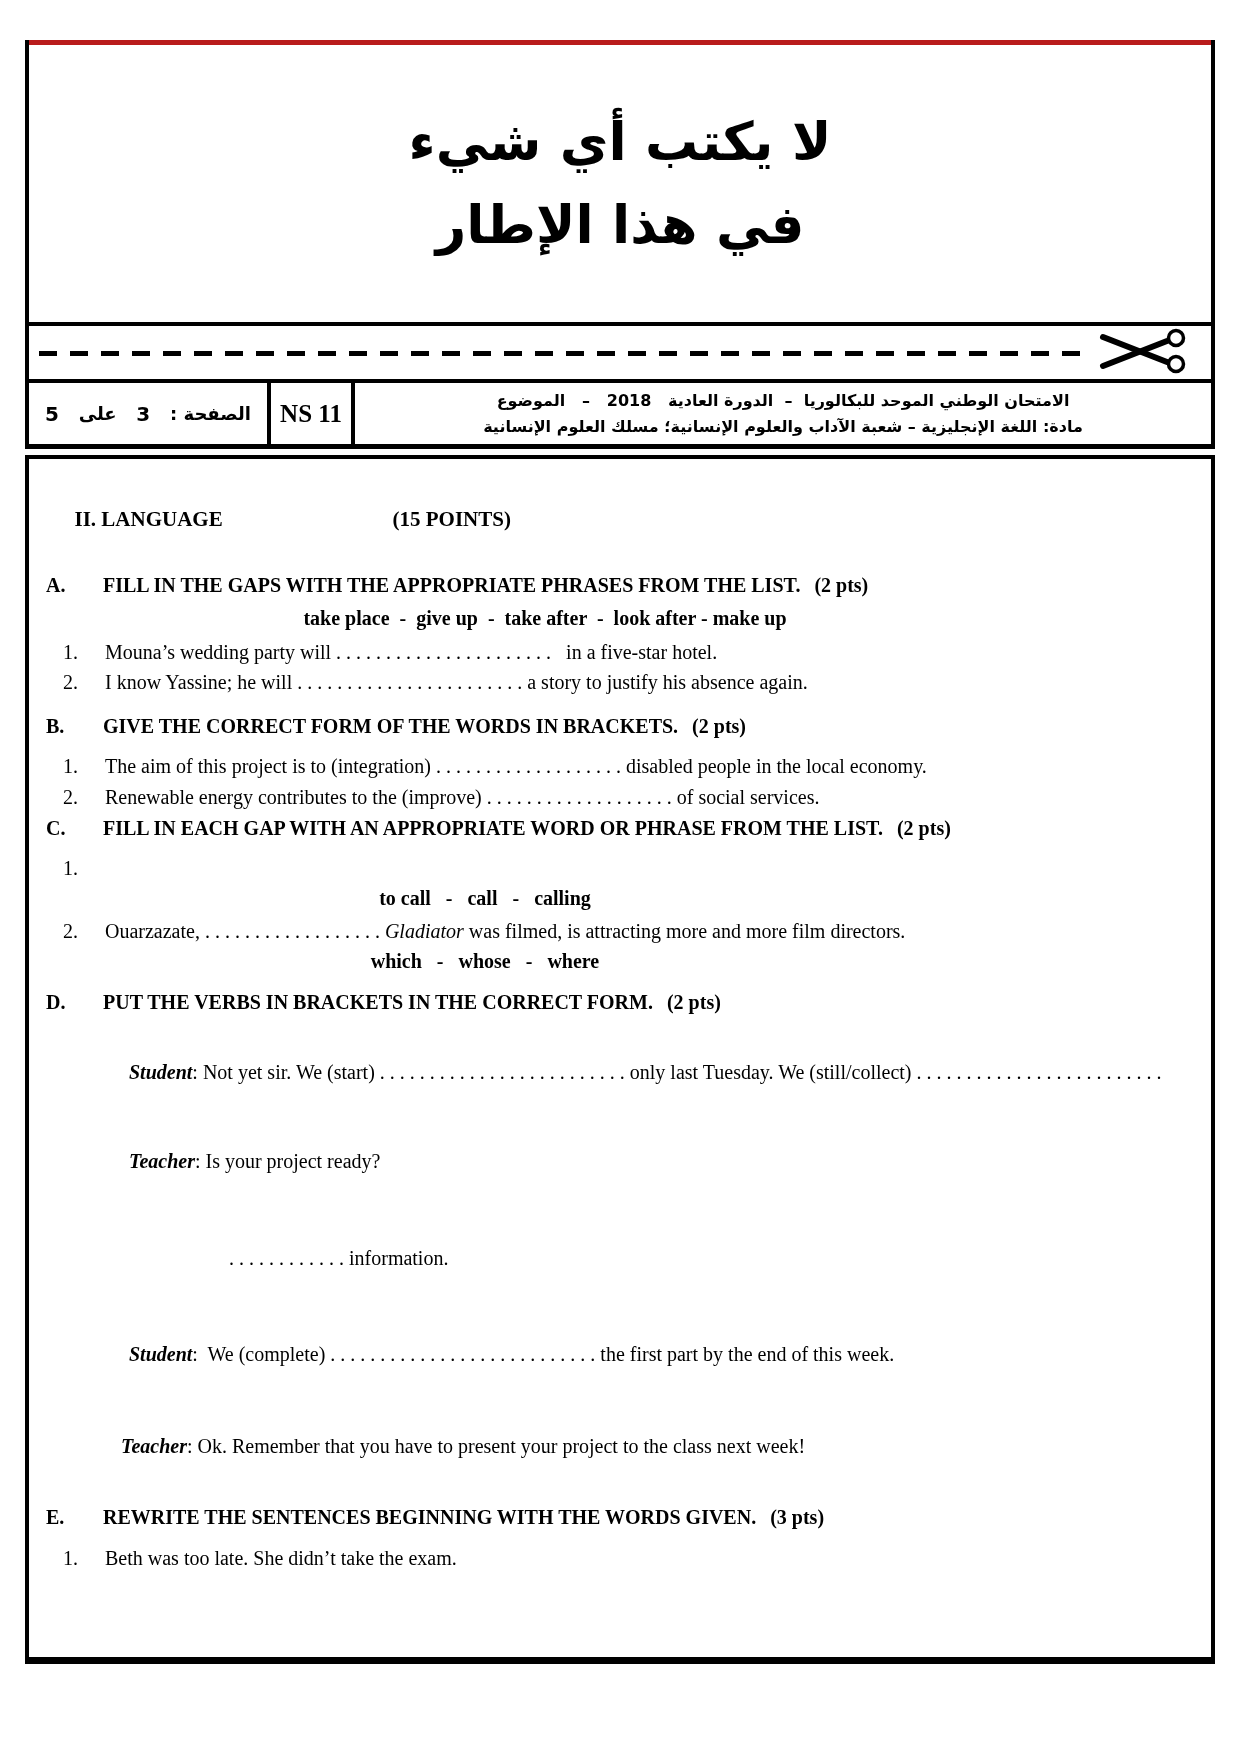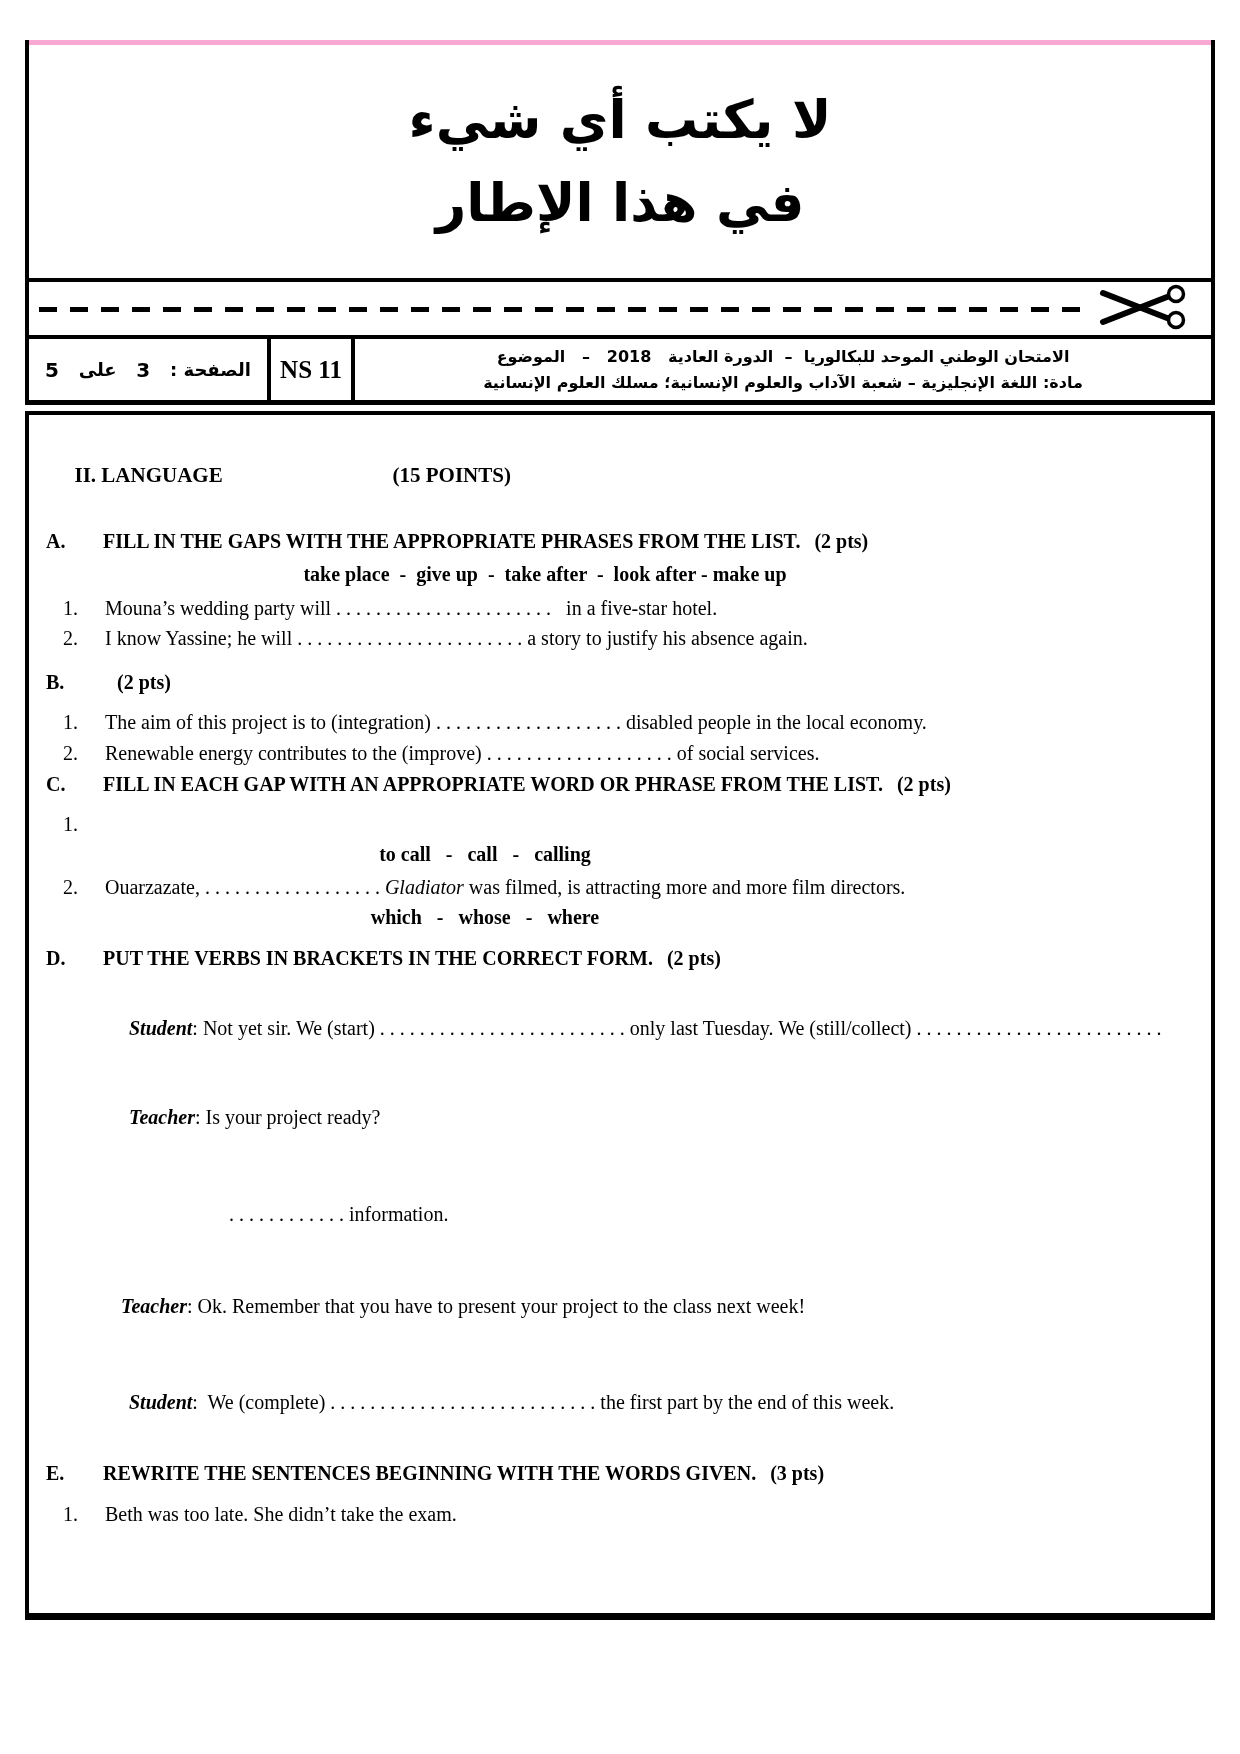--- a/index.html
+++ b/index.html
@@ -7,21 +7,21 @@
   body {
     width:1240px; height:1754px; background:#ffffff; color:#000000;
     font-family:"Liberation Serif", serif;
   }
   .sheet { padding:40px 25px 0 25px; }
 
   
   .upper { border-left:4px solid #000; border-right:4px solid #000; }
 
   .top-frame {
-    height:242px; border-top:5px solid #f9a8d4; border-bottom:4px solid #000;
+    height:286px; border-top:5px solid #b91c1c; border-bottom:4px solid #000;
     display:flex; flex-direction:column; align-items:center; justify-content:center;
   }
   .warn {
     font-family:"DejaVu Sans", sans-serif; font-weight:700; font-size:53px;
     line-height:1.55; direction:rtl; text-align:center;
   }
 
   .cut-strip { height:53px; position:relative; }
   .dash-line {
     position:absolute; left:10px; right:120px; top:25px; height:5px;
@@ -119,21 +119,21 @@
     </div>
     <div class="row wordlist wl-a" style="margin-top:6px">take place  -  give up  -  take after  -  look after - make up</div>
     <div class="row item" style="margin-top:7px">
       <span class="num">1.</span><span><span>Mouna’s wedding party will </span><span>. . . . . . . . . . . . . . . . . . . . . . </span><span>  in a five-star hotel.</span></span>
     </div>
     <div class="row item" style="margin-top:3px">
       <span class="num">2.</span><span><span>I know Yassine; he will </span><span>. . . . . . . . . . . . . . . . . . . . . . . </span><span>a story to justify his absence again.</span></span>
     </div>
 
     <div class="row sec" style="margin-top:17px">
-      <span class="letter">B.</span><span class="pts">(2 pts)</span>
+      <span class="letter">B.</span><span>GIVE THE CORRECT FORM OF THE WORDS IN BRACKETS.</span><span class="pts">(2 pts)</span>
     </div>
     <div class="row item" style="margin-top:13px">
       <span class="num">1.</span><span><span>The aim of this project is to (integration) </span><span>. . . . . . . . . . . . . . . . . . . </span><span>disabled people in the local economy.</span></span>
     </div>
     <div class="row item" style="margin-top:4px">
       <span class="num">2.</span><span><span>Renewable energy contributes to the (improve) </span><span>. . . . . . . . . . . . . . . . . . . </span><span>of social services.</span></span>
     </div>
 
     <div class="row sec" style="margin-top:4px">
       <span class="letter">C.</span><span>FILL IN EACH GAP WITH AN APPROPRIATE WORD OR PHRASE FROM THE LIST.</span><span class="pts">(2 pts)</span>
@@ -152,25 +152,25 @@
     </div>
     <div class="row dlg" style="margin-top:16px">
       <span class="bi">Student</span><span>: Not yet sir. We (start) </span><span>. . . . . . . . . . . . . . . . . . . . . . . . . </span><span>only last Tuesday. We (still/collect) </span><span>. . . . . . . . . . . . . . . . . . . . . . . . .</span>
     </div>
     <div class="row dlg" style="margin-top:8px">
       <span class="bi">Teacher</span><span>: Is your project ready?</span>
     </div>
     <div class="row dlg-cont" style="margin-top:16px">
       <span>. . . . . . . . . . . . </span><span>information.</span>
     </div>
+    <div class="row dlg" style="margin-top:15px">
+      <span class="bi">Student</span><span>:  We (complete) </span><span>. . . . . . . . . . . . . . . . . . . . . . . . . . . </span><span>the first part by the end of this week.</span>
+    </div>
     <div class="row dlg" style="margin-top:11px;padding-left:48px">
       <span class="bi">Teacher</span><span>: Ok. Remember that you have to present your project to the class next week!</span>
-    </div>
-    <div class="row dlg" style="margin-top:15px">
-      <span class="bi">Student</span><span>:  We (complete) </span><span>. . . . . . . . . . . . . . . . . . . . . . . . . . . </span><span>the first part by the end of this week.</span>
     </div>
 
     <div class="row sec" style="margin-top:17px">
       <span class="letter">E.</span><span>REWRITE THE SENTENCES BEGINNING WITH THE WORDS GIVEN.</span><span class="pts">(3 pts)</span>
     </div>
     <div class="row item" style="margin-top:14px">
       <span class="num">1.</span><span>Beth was too late. She didn’t take the exam.</span>
     </div>
 
   </div>

